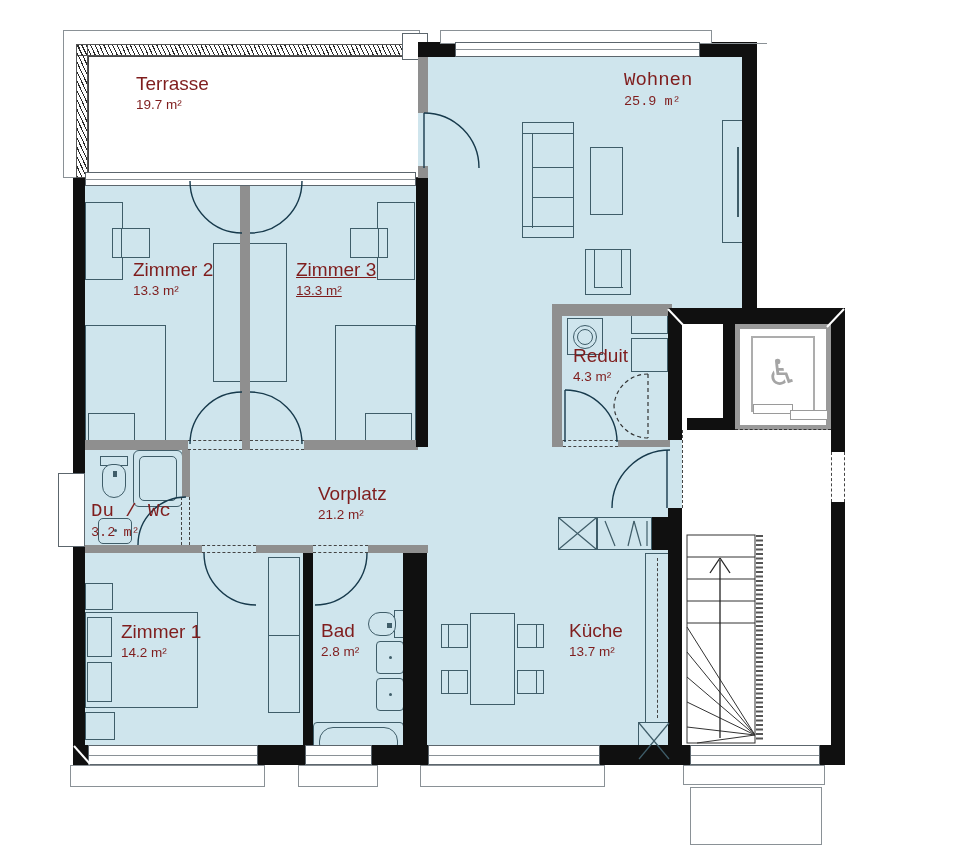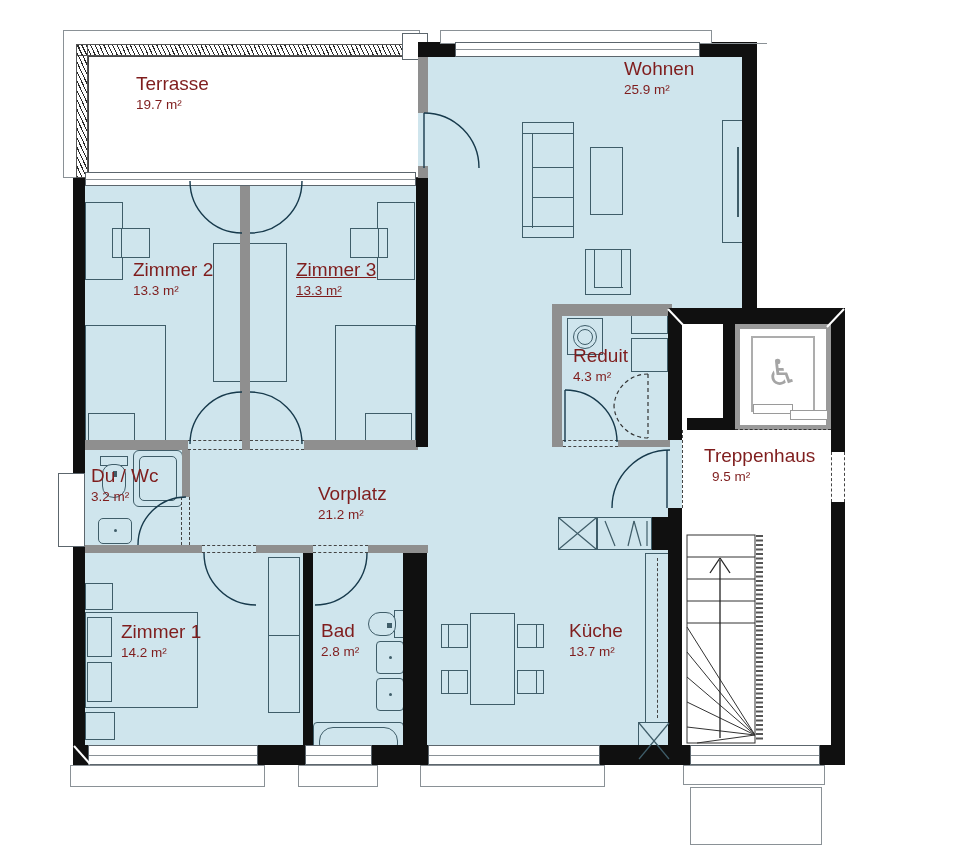--- a/index.html
+++ b/index.html
@@ -272,41 +272,37 @@
       <line x1="668" y1="309" x2="685" y2="327"></line>
       <line x1="844" y1="309" x2="827" y2="327"></line>
       <line x1="74" y1="746" x2="90" y2="764"></line>
     </g>
   </svg>
 
   <div class="rlabel" style="left:136px;top:74px;">
     <span class="rname">Terrasse</span>
     <span class="rarea">19.7 m²</span>
   </div>
-  <div class="rlabel" style="left:624px;top:59px;">
+  <div class="rlabel" style="left:624px;top:71px;font-family:Liberation Mono, monospace;">
     <span class="rname">Wohnen</span>
     <span class="rarea">25.9 m²</span>
   </div>
   <div class="rlabel" style="left:133px;top:260px;">
     <span class="rname">Zimmer 2</span>
     <span class="rarea">13.3 m²</span>
   </div>
   <div class="rlabel" style="left:296px;top:260px;text-decoration:underline;">
     <span class="rname">Zimmer 3</span>
     <span class="rarea">13.3 m²</span>
   </div>
   <div class="rlabel" style="left:573px;top:346px;">
     <span class="rname">Reduit</span>
     <span class="rarea">4.3 m²</span>
   </div>
-  <div class="rlabel" style="left:704px;top:446px;">
-    <span class="rname">Treppenhaus</span>
-    <span class="rarea" style="margin-left:8px;">9.5 m²</span>
-  </div>
-  <div class="rlabel" style="left:91px;top:466px;">
+  <div class="rlabel" style="left:91px;top:502px;font-family:Liberation Mono, monospace;">
     <span class="rname">Du / Wc</span>
     <span class="rarea">3.2 m²</span>
   </div>
   <div class="rlabel" style="left:318px;top:484px;">
     <span class="rname">Vorplatz</span>
     <span class="rarea">21.2 m²</span>
   </div>
   <div class="rlabel" style="left:121px;top:622px;">
     <span class="rname">Zimmer 1</span>
     <span class="rarea">14.2 m²</span>

